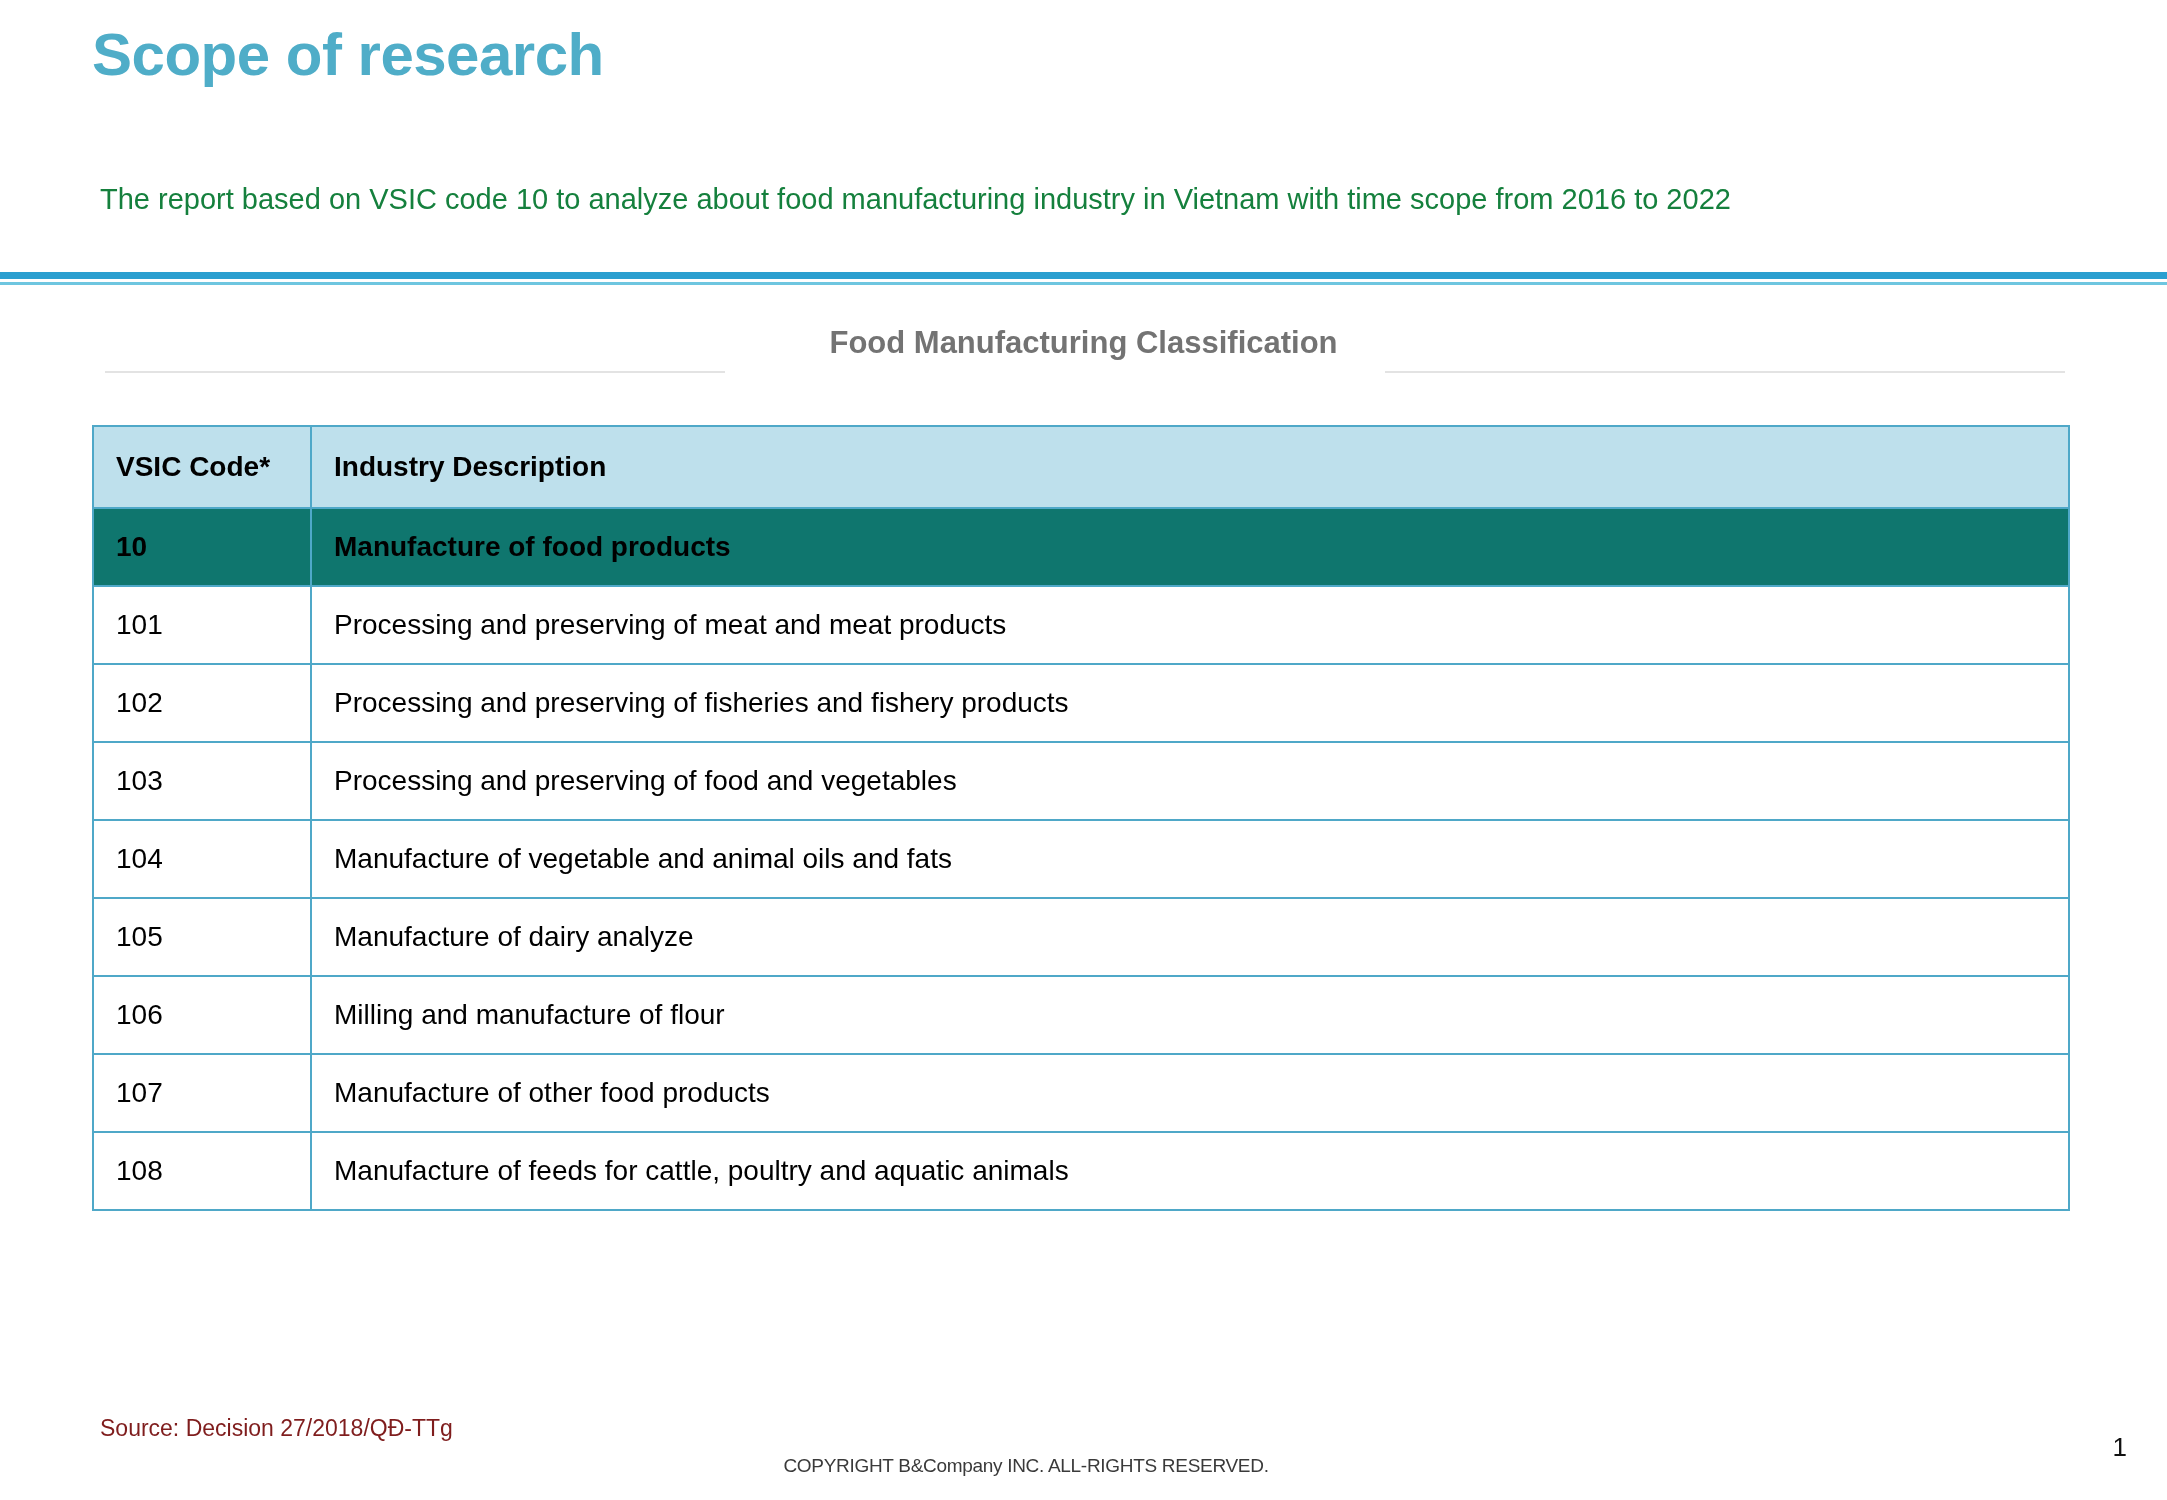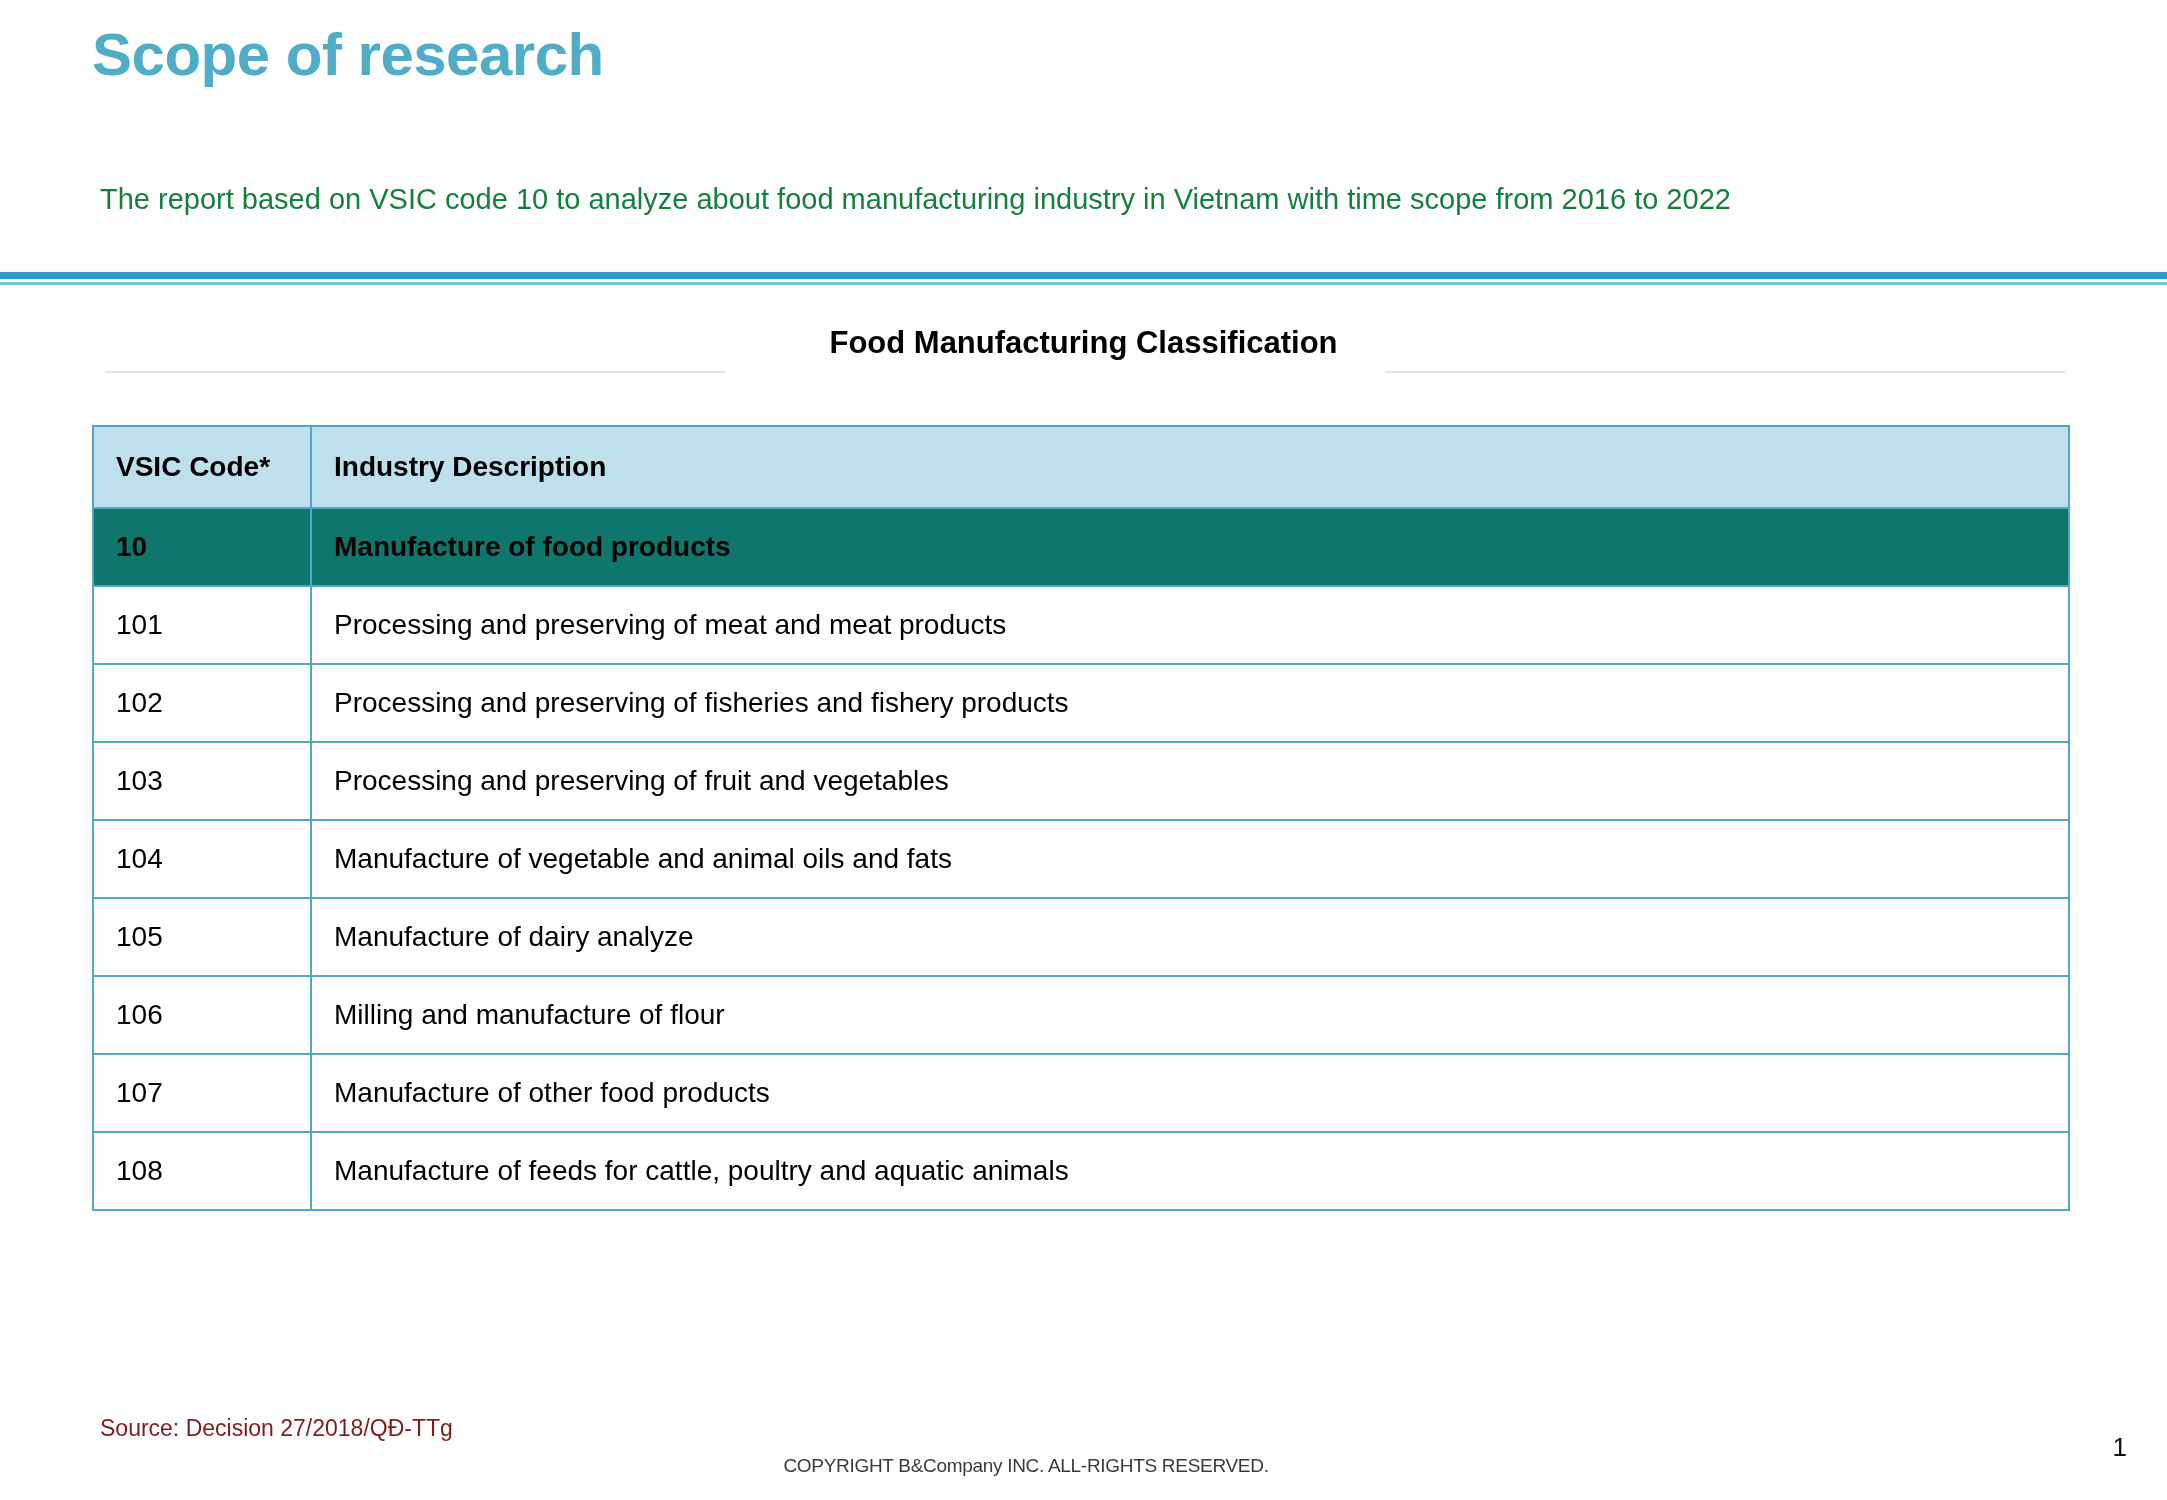--- a/index.html
+++ b/index.html
@@ -57,21 +57,21 @@
     margin-top: 3px;
   }
   .section-title {
     position: absolute;
     left: 0;
     top: 325px;
     width: 2167px;
     text-align: center;
     font-size: 31px;
     font-weight: bold;
-    color: #000000;
+    color: #737373;
   }
   .section-line-left, .section-line-right {
     position: absolute;
     top: 371px;
     height: 2px;
     background: #e3e3e3;
   }
   .section-line-left { left: 105px; width: 620px; }
   .section-line-right { left: 1385px; width: 680px; }
 
@@ -163,21 +163,21 @@
       <tr>
         <td>101</td>
         <td>Processing and preserving of meat and meat products</td>
       </tr>
       <tr>
         <td>102</td>
         <td>Processing and preserving of fisheries and fishery products</td>
       </tr>
       <tr>
         <td>103</td>
-        <td>Processing and preserving of fruit and vegetables</td>
+        <td>Processing and preserving of food and vegetables</td>
       </tr>
       <tr>
         <td>104</td>
         <td>Manufacture of vegetable and animal oils and fats</td>
       </tr>
       <tr>
         <td>105</td>
         <td>Manufacture of dairy analyze</td>
       </tr>
       <tr>

